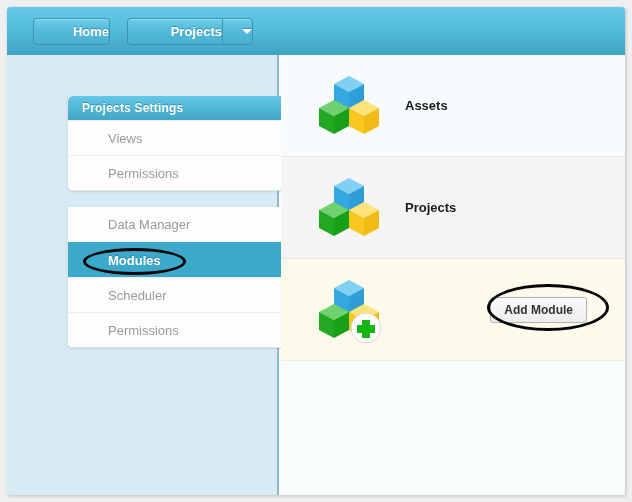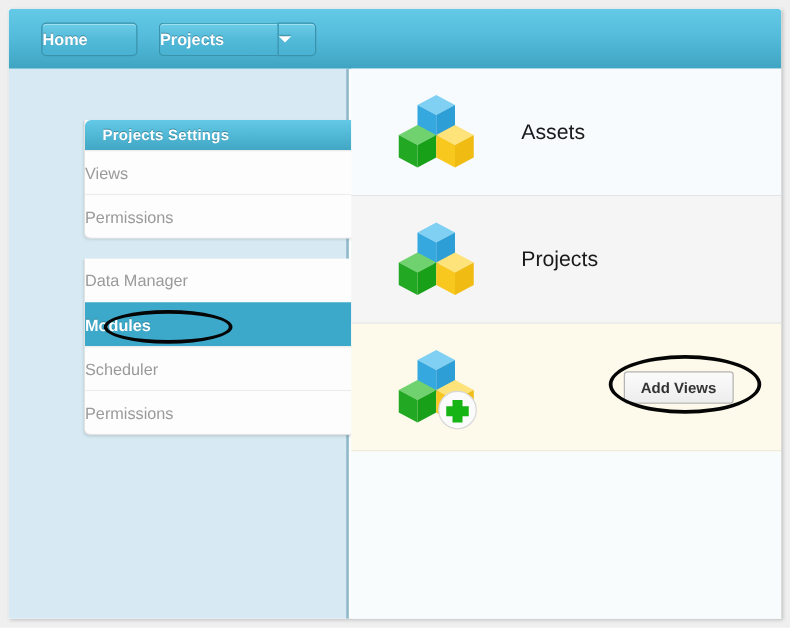--- a/index.html
+++ b/index.html
@@ -40,21 +40,21 @@
     border: 1px solid #3b93ab;
     border-radius: 4px;
     background: linear-gradient(to bottom, #6bcde8 0%, #52b9d8 50%, #49b1d1 100%);
     box-shadow: inset 0 1px 0 rgba(255,255,255,0.35);
     color: #ffffff;
     font-size: 13px;
     font-weight: bold;
     text-shadow: 0 -1px 0 rgba(0,0,0,0.28);
     display: flex;
     align-items: center;
-    justify-content: flex-start;
+    justify-content: flex-end;
     cursor: pointer;
     user-select: none;
   }
   #btn-home  { left: 26px;  width: 77px; }
   #btn-projects {
     left: 120px; width: 95px;
     border-radius: 4px 0 0 4px;
     border-right: none;
   }
   #btn-projects-caret {
@@ -105,20 +105,21 @@
     align-items: center;
     padding-left: 14px;
     letter-spacing: 0.2px;
   }
 
   .panel-item {
     height: 35px;
     border-top: 1px solid #ececec;
     display: flex;
     align-items: center;
+    padding-left: 40px;
     font-size: 13px;
     color: #9a9a9a;
     background: #fdfdfd;
     cursor: pointer;
     position: relative;
   }
   .panel-item:first-of-type { border-top: none; }
   .panel-item.selected {
     background: #3ca9ca;
     color: #ffffff;
@@ -150,24 +151,24 @@
 
   .cube-wrap {
     position: relative;
     width: 80px;
     height: 80px;
     margin-left: 28px;
     flex: 0 0 auto;
   }
 
   .mod-label {
-    font-size: 17px;
-    font-weight: normal;
+    font-size: 13px;
+    font-weight: bold;
     color: #1a1a1a;
-    margin-left: 28px;
+    margin-left: 16px;
   }
 
   .add-btn {
     position: absolute;
     right: 38px;
     top: 38px;
     padding: 5px 13px;
     font-size: 12px;
     font-weight: bold;
     color: #333333;
@@ -298,21 +299,21 @@
             <polygon points="55,50 70,42 70,60 55,68" fill="#F0BC14"></polygon>
           </g>
           <g>
             <circle cx="57" cy="58" r="15" fill="#fbfbfb" stroke="#d8d8d8" stroke-width="1"></circle>
             <path d="M53,50 h8 v5 h5 v8 h-5 v5 h-8 v-5 h-5 v-8 h5 z" fill="#16B414"></path>
           </g>
         </svg>
       </div>
       <div class="mod-label"></div>
       <div class="add-btn">
-        <span>Add Views</span>
+        <span>Add Module</span>
       </div>
       <div class="annot" id="annot-addmodule"></div>
     </div>
 
     <div class="spacer-fill"></div>
   </div>
 
 </div>
 
 </body></html>

